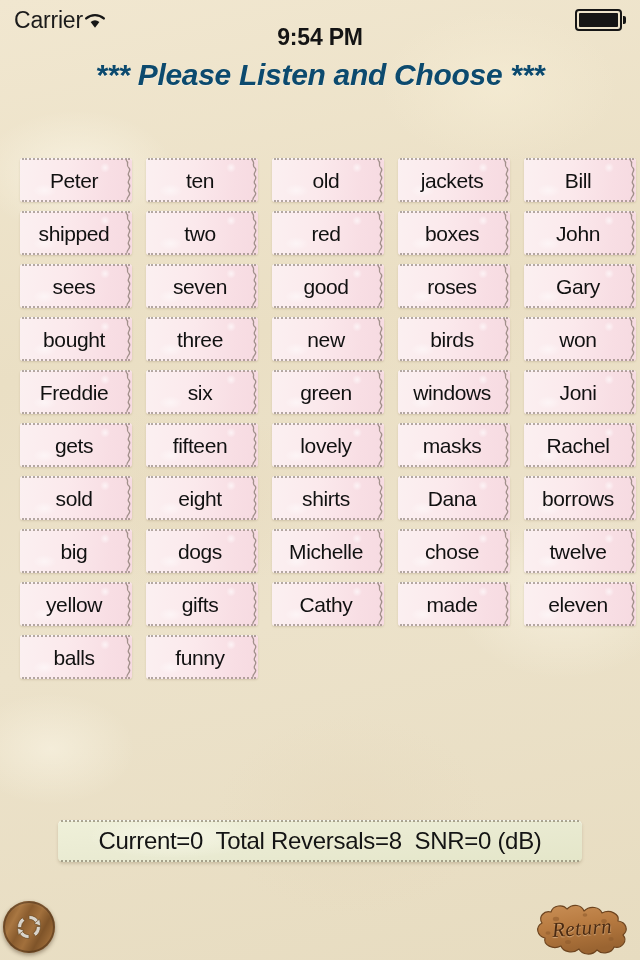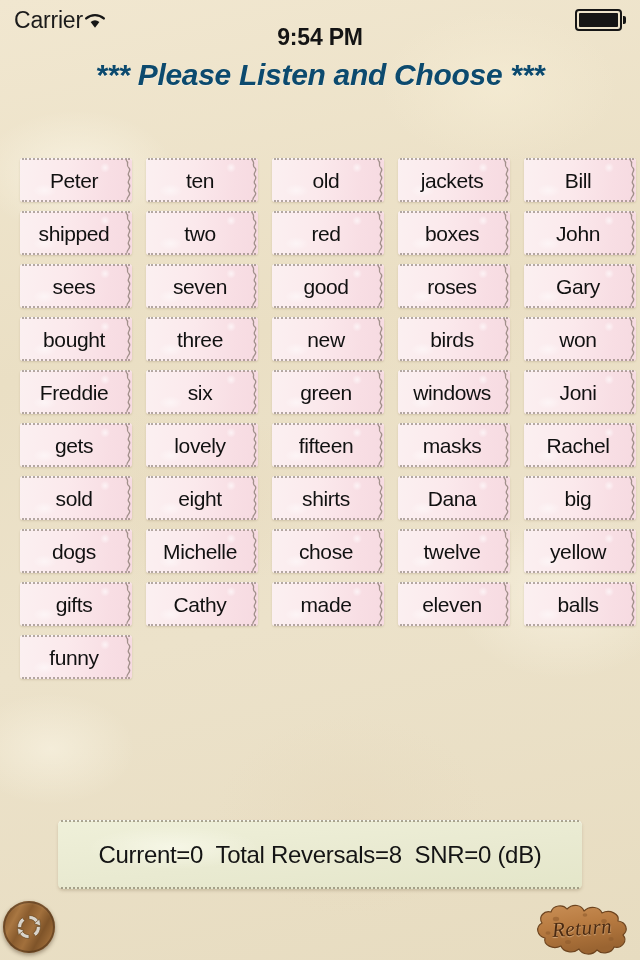--- a/index.html
+++ b/index.html
@@ -175,21 +175,21 @@
     padding-right: 4px;
     white-space: nowrap;
   }
 
   
   #score-panel {
     position: absolute;
     top: 820px;
     left: 58px;
     width: 524px;
-    height: 69px;
+    height: 42px;
     display: flex;
     align-items: center;
     justify-content: center;
     background:
       radial-gradient(ellipse 120px 30px at 22% 40%, rgba(255,255,245,0.55), rgba(255,255,245,0) 72%),
       linear-gradient(175deg, #eff0d9 0%, #e9ead1 55%, #e4e6c9 100%);
     border-radius: 5px;
     box-shadow:
       0 2px 3px rgba(120,100,70,0.25),
       inset 0 1px 0 rgba(255,255,255,0.6);
@@ -442,32 +442,32 @@
         <path d="M2,0 C6,3 1,5 5,8 C8,11 2,13 5,16 C8,19 2,21 5,24 C8,27 2,29 5,32 C8,35 2,37 3,40" fill="none" stroke="rgba(110,98,86,0.62)" stroke-width="1.3"></path>
       </svg>
     </div>
     <div class="word-button">
       <span class="word-label">gets</span>
       <svg class="torn-edge" viewBox="0 0 9 40">
         <path d="M2,0 C6,3 1,5 5,8 C8,11 2,13 5,16 C8,19 2,21 5,24 C8,27 2,29 5,32 C8,35 2,37 3,40" fill="none" stroke="rgba(110,98,86,0.62)" stroke-width="1.3"></path>
       </svg>
     </div>
     <div class="word-button">
+      <span class="word-label">fifteen</span>
+      <svg class="torn-edge" viewBox="0 0 9 40">
+        <path d="M2,0 C6,3 1,5 5,8 C8,11 2,13 5,16 C8,19 2,21 5,24 C8,27 2,29 5,32 C8,35 2,37 3,40" fill="none" stroke="rgba(110,98,86,0.62)" stroke-width="1.3"></path>
+      </svg>
+    </div>
+    <div class="word-button">
       <span class="word-label">lovely</span>
       <svg class="torn-edge" viewBox="0 0 9 40">
         <path d="M2,0 C6,3 1,5 5,8 C8,11 2,13 5,16 C8,19 2,21 5,24 C8,27 2,29 5,32 C8,35 2,37 3,40" fill="none" stroke="rgba(110,98,86,0.62)" stroke-width="1.3"></path>
       </svg>
     </div>
     <div class="word-button">
-      <span class="word-label">fifteen</span>
-      <svg class="torn-edge" viewBox="0 0 9 40">
-        <path d="M2,0 C6,3 1,5 5,8 C8,11 2,13 5,16 C8,19 2,21 5,24 C8,27 2,29 5,32 C8,35 2,37 3,40" fill="none" stroke="rgba(110,98,86,0.62)" stroke-width="1.3"></path>
-      </svg>
-    </div>
-    <div class="word-button">
       <span class="word-label">masks</span>
       <svg class="torn-edge" viewBox="0 0 9 40">
         <path d="M2,0 C6,3 1,5 5,8 C8,11 2,13 5,16 C8,19 2,21 5,24 C8,27 2,29 5,32 C8,35 2,37 3,40" fill="none" stroke="rgba(110,98,86,0.62)" stroke-width="1.3"></path>
       </svg>
     </div>
     <div class="word-button">
       <span class="word-label">Rachel</span>
       <svg class="torn-edge" viewBox="0 0 9 40">
         <path d="M2,0 C6,3 1,5 5,8 C8,11 2,13 5,16 C8,19 2,21 5,24 C8,27 2,29 5,32 C8,35 2,37 3,40" fill="none" stroke="rgba(110,98,86,0.62)" stroke-width="1.3"></path>
       </svg>
@@ -485,20 +485,26 @@
       </svg>
     </div>
     <div class="word-button">
       <span class="word-label">shirts</span>
       <svg class="torn-edge" viewBox="0 0 9 40">
         <path d="M2,0 C6,3 1,5 5,8 C8,11 2,13 5,16 C8,19 2,21 5,24 C8,27 2,29 5,32 C8,35 2,37 3,40" fill="none" stroke="rgba(110,98,86,0.62)" stroke-width="1.3"></path>
       </svg>
     </div>
     <div class="word-button">
       <span class="word-label">Dana</span>
+      <svg class="torn-edge" viewBox="0 0 9 40">
+        <path d="M2,0 C6,3 1,5 5,8 C8,11 2,13 5,16 C8,19 2,21 5,24 C8,27 2,29 5,32 C8,35 2,37 3,40" fill="none" stroke="rgba(110,98,86,0.62)" stroke-width="1.3"></path>
+      </svg>
+    </div>
+    <div class="word-button">
+      <span class="word-label">borrows</span>
       <svg class="torn-edge" viewBox="0 0 9 40">
         <path d="M2,0 C6,3 1,5 5,8 C8,11 2,13 5,16 C8,19 2,21 5,24 C8,27 2,29 5,32 C8,35 2,37 3,40" fill="none" stroke="rgba(110,98,86,0.62)" stroke-width="1.3"></path>
       </svg>
     </div>
     <div class="word-button">
       <span class="word-label">big</span>
       <svg class="torn-edge" viewBox="0 0 9 40">
         <path d="M2,0 C6,3 1,5 5,8 C8,11 2,13 5,16 C8,19 2,21 5,24 C8,27 2,29 5,32 C8,35 2,37 3,40" fill="none" stroke="rgba(110,98,86,0.62)" stroke-width="1.3"></path>
       </svg>
     </div>

